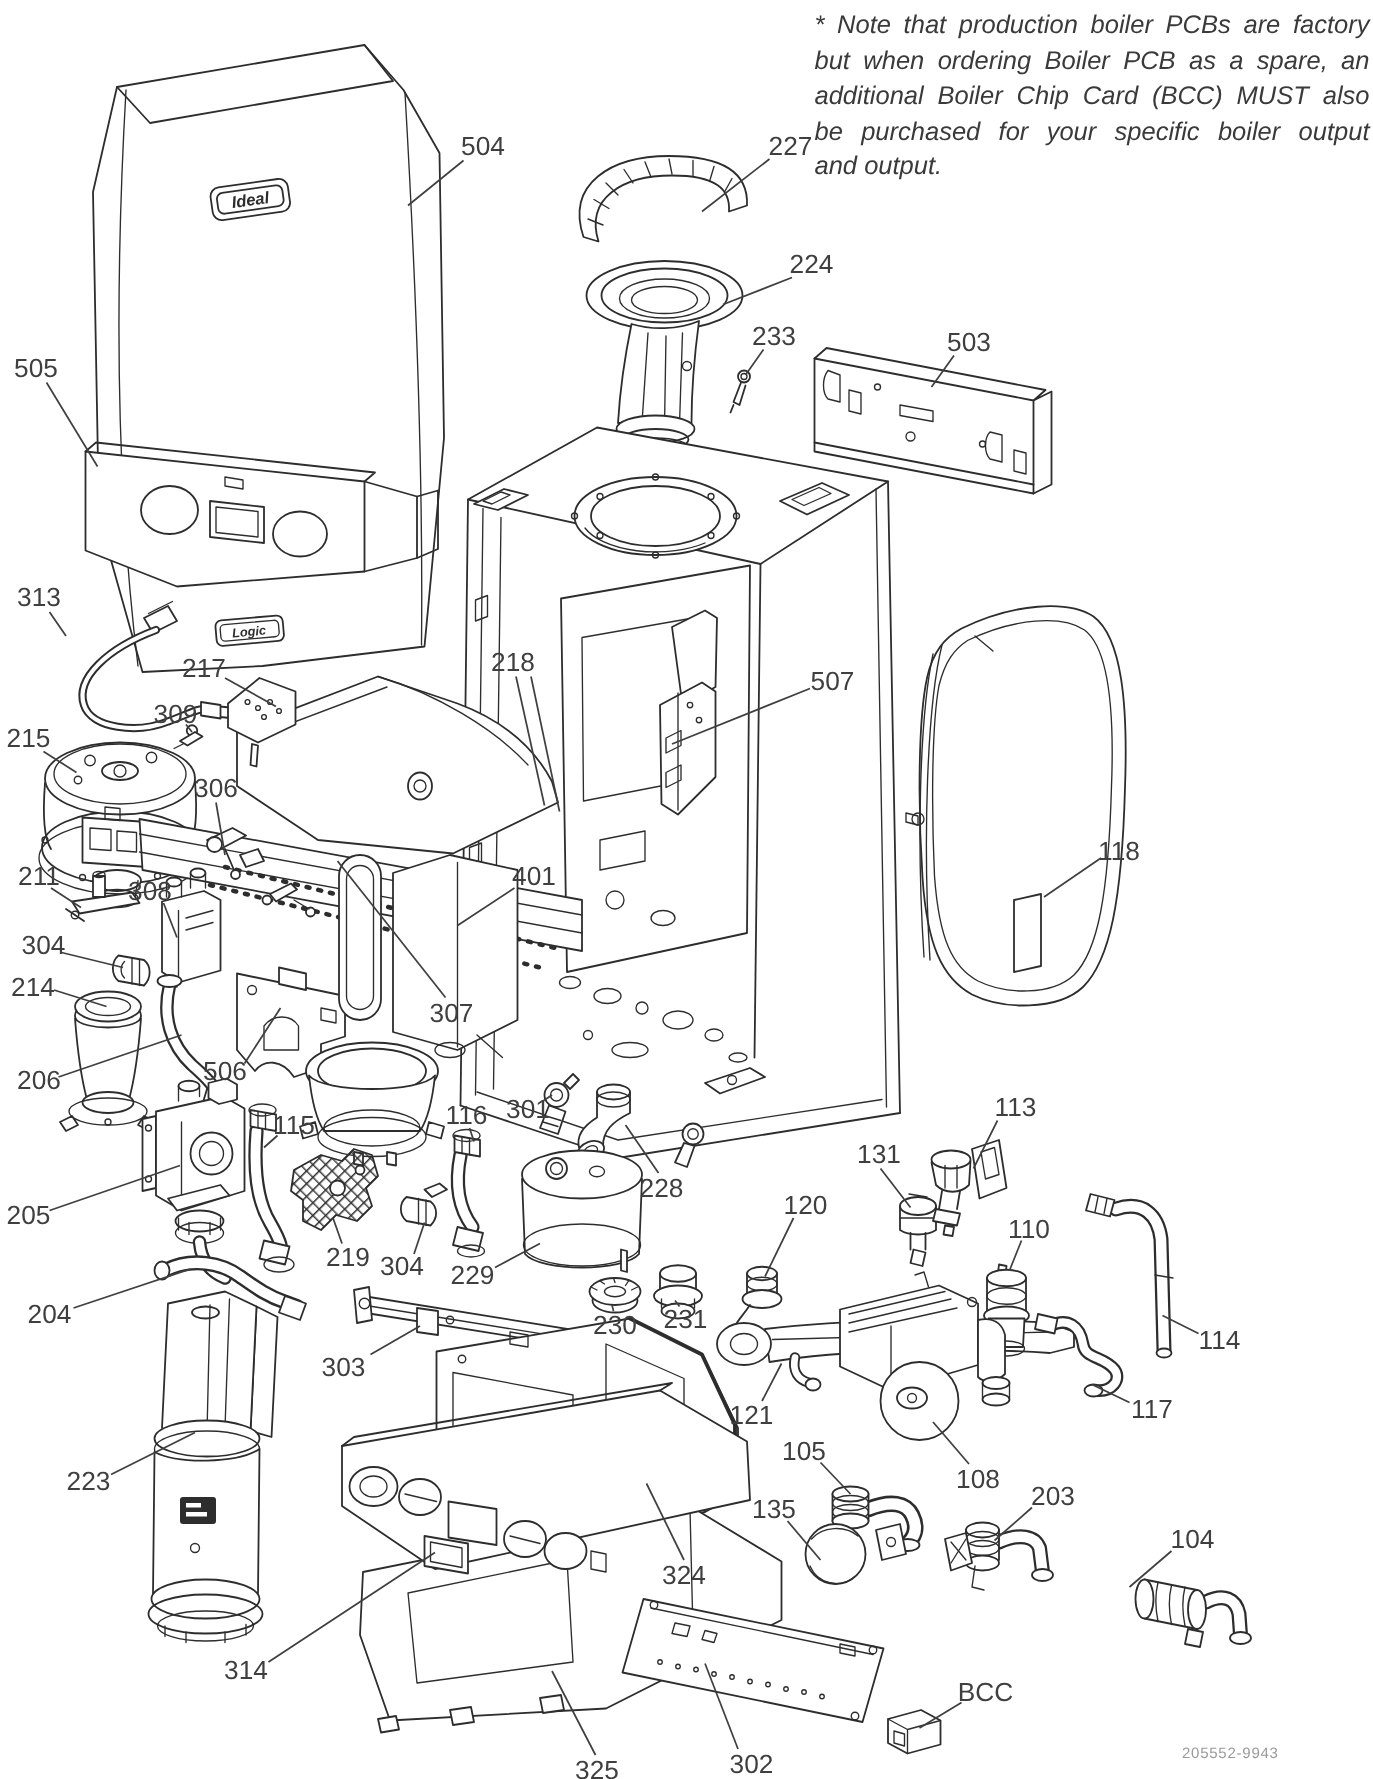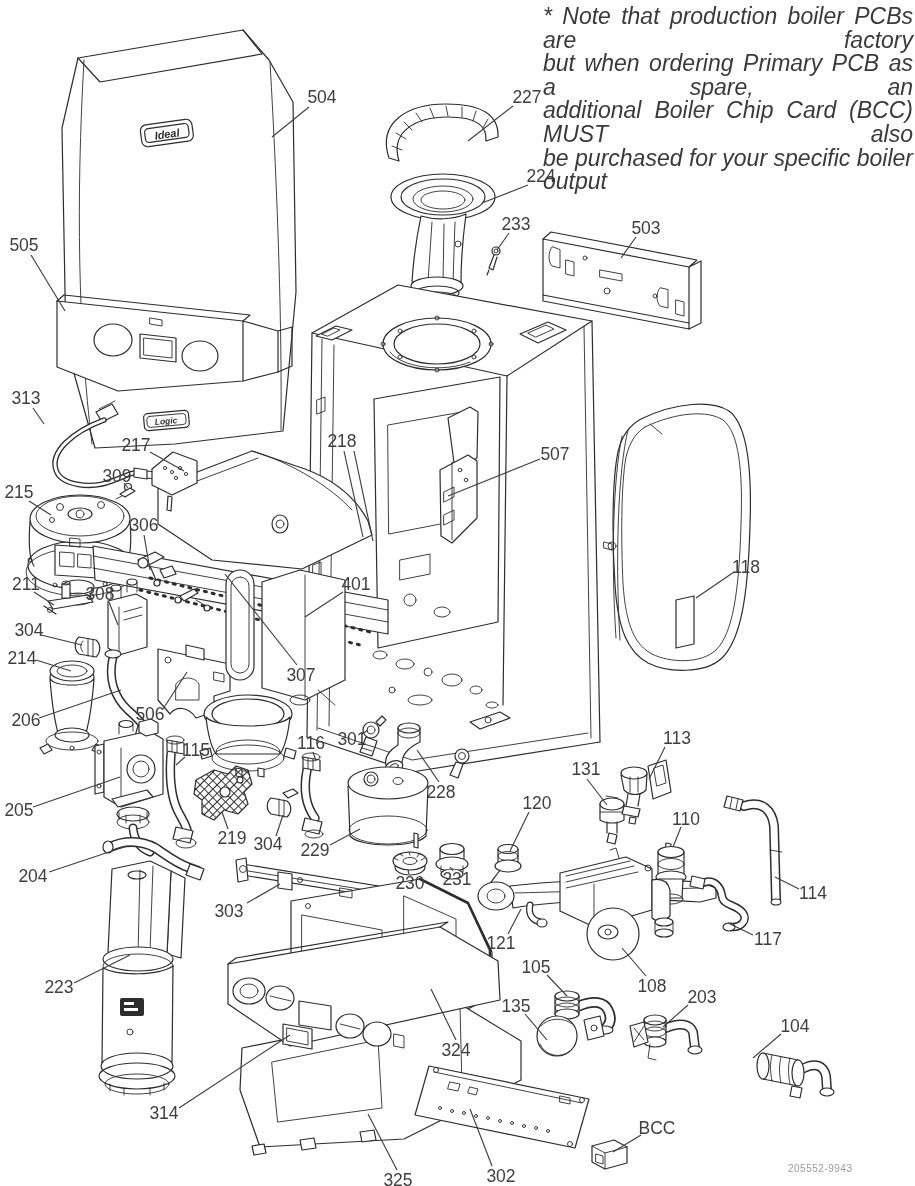--- a/index.html
+++ b/index.html
@@ -13,21 +13,21 @@
   .thin{stroke-width:0.9;}
   .thick{stroke-width:2.6;}
   .dash{stroke-dasharray:2 6;stroke-width:3;}
   .tubeO{fill:none;stroke:#2d2d2d;stroke-linecap:round;stroke-linejoin:round;}
   .tubeI{fill:none;stroke:#ffffff;stroke-linecap:round;stroke-linejoin:round;}
   .part-label{font-family:"Liberation Sans",sans-serif;font-size:17.5px;fill:#3f3f3f;dominant-baseline:central;}
   .leader{stroke:#3f3f3f;stroke-width:1.15;fill:none;}
   .doc-code{font-family:"Liberation Sans",sans-serif;font-size:10px;fill:#9a9a9a;letter-spacing:.5px;}
   .badge-text{font-family:"Liberation Sans",sans-serif;font-size:11px;font-weight:bold;font-style:italic;fill:#2d2d2d;text-anchor:middle;dominant-baseline:central;}
   .badge-text-sm{font-family:"Liberation Sans",sans-serif;font-size:8.5px;font-weight:bold;font-style:italic;fill:#2d2d2d;text-anchor:middle;dominant-baseline:central;}
-  .note{position:absolute;left:543px;top:5px;width:370px;font-style:italic;font-size:23px;
+  .note{position:absolute;left:543px;top:5px;width:370px;font-style:italic;font-size:17px;
         line-height:23.6px;color:#3a3a3a;}
   .note-line{text-align:justify;text-align-last:justify;}
   .note-line.last{text-align-last:left;}
 </style>
 </head>
 <body>
 
 <div class="canvas">
 <svg width="915" height="1186" viewBox="0 0 915 1186">
   <defs>
@@ -723,17 +723,18 @@
         <text x="657" y="1128" class="part-label" text-anchor="middle">BCC</text>
         <line x1="734" y1="572" x2="696" y2="598" class="leader"></line>
         <text x="746" y="567" class="part-label" text-anchor="middle">118</text>
       </g>
 
   <text class="doc-code" x="788" y="1172">205552-9943</text>
 </svg>
 
 <div class="note">
   <div class="note-line">* Note that production boiler PCBs are factory</div>
-  <div class="note-line">but when ordering Primary PCB as a spare, an</div>
+  <div class="note-line">but when ordering Boiler PCB as a spare, an</div>
   <div class="note-line">additional Boiler Chip Card (BCC) MUST also</div>
   <div class="note-line">be purchased for your specific boiler output</div>
+  <div class="note-line last">and output.</div>
 </div>
 </div>
 
 </body></html>

